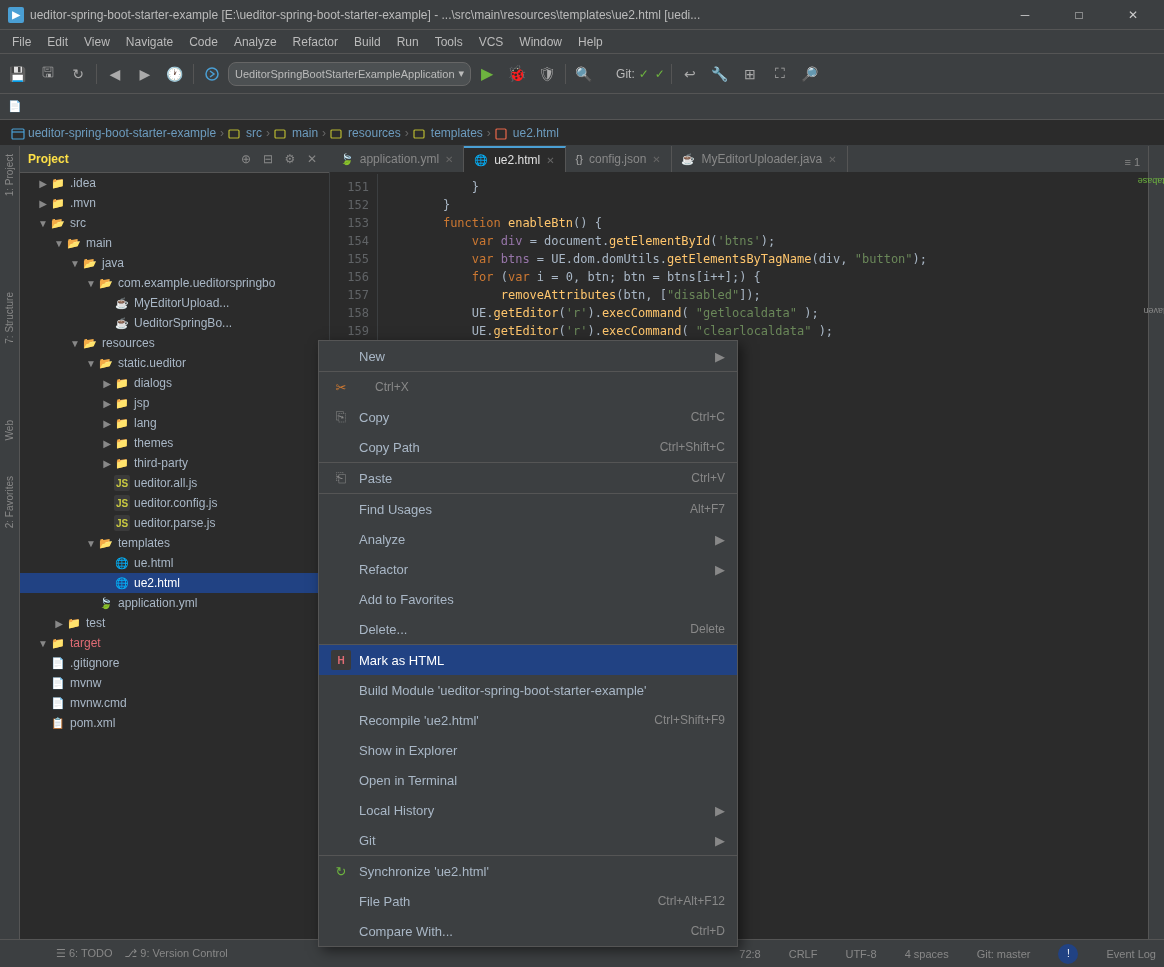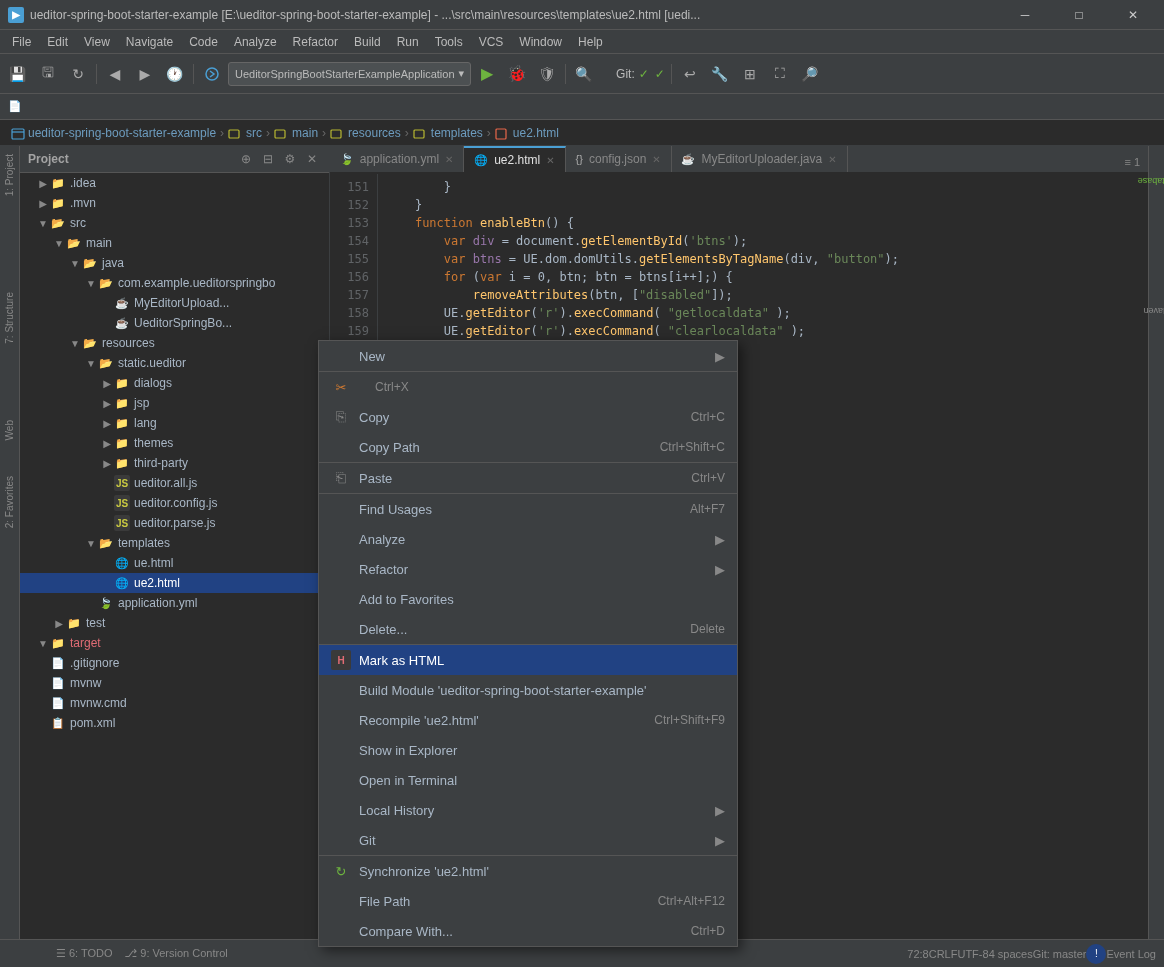--- a/index.html
+++ b/index.html
@@ -94,21 +94,21 @@
       font-size: 14px;
     }
     .tb-sep { width: 1px; height: 20px; background: #555; margin: 0 2px; }
     .tb-combo {
       background: #4c5052;
       border: 1px solid #666;
       color: #bbb;
       padding: 2px 6px;
       font-size: 11px;
       height: 24px;
-      border-radius: 3px;
+      border-radius: 8px;
       display: flex;
       align-items: center;
       gap: 4px;
       cursor: pointer;
     }
     .run-btn {
       width: 28px;
       height: 28px;
       display: flex;
       align-items: center;
@@ -152,21 +152,21 @@
     }
     .sidebar-header {
       background: #3c3f41;
       padding: 4px 8px;
       display: flex;
       align-items: center;
       justify-content: space-between;
       border-bottom: 1px solid #555;
     }
     .sidebar-title {
-      color: #a3a3a3;
+      color: #fde047;
       font-size: 12px;
       font-weight: bold;
     }
     .sidebar-actions {
       display: flex;
       gap: 4px;
     }
     .sidebar-action-btn {
       color: #888;
       cursor: pointer;
@@ -249,20 +249,21 @@
       cursor: pointer;
     }
     .tab-icon { font-size: 11px; }
 
     
     .code-area {
       flex: 1;
       display: flex;
       overflow: hidden;
       background: #2b2b2b;
+      gap: 28px;
     }
     .line-numbers {
       background: #2b2b2b;
       color: #606366;
       font-family: 'Consolas', monospace;
       font-size: 12px;
       padding: 4px 8px;
       text-align: right;
       border-right: 1px solid #3c3f41;
       min-width: 48px;
@@ -290,21 +291,21 @@
       height: 28px;
       display: flex;
       align-items: center;
       padding: 0 8px;
       border-top: 1px solid #555;
       font-size: 11px;
       color: #888;
       gap: 16px;
     }
     .status-left { display: flex; align-items: center; gap: 12px; margin-left: 48px; }
-    .status-right { margin-left: auto; display: flex; align-items: center; gap: 0; }
+    .status-right { margin-left: auto; display: flex; align-items: center; gap: 28px; }
     .status-item { cursor: pointer; }
 
     
     .right-strip {
       width: 16px;
       background: #3c3f41;
       display: flex;
       flex-direction: column;
       align-items: center;
       border-left: 1px solid #555;

